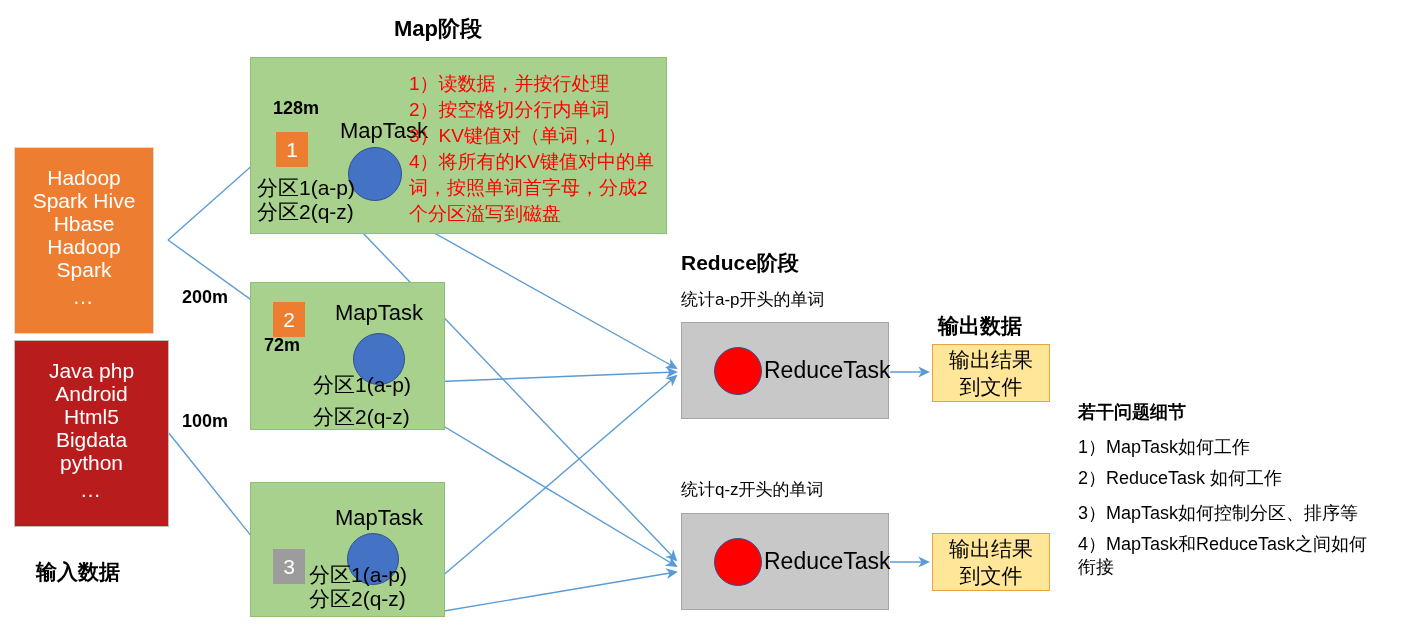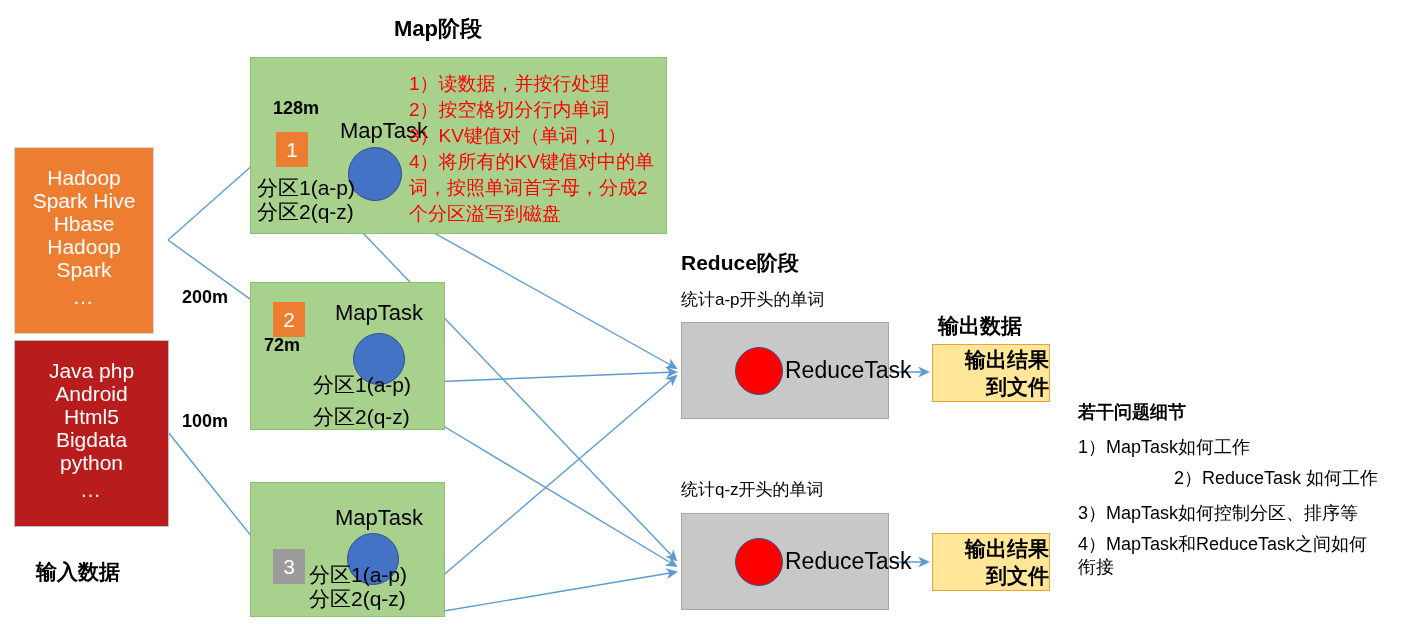--- a/index.html
+++ b/index.html
@@ -98,21 +98,20 @@
   }
   .red-notes .wrapnote { white-space: normal; width: 250px; }
 
   
   .reduce-block {
     box-sizing: border-box;
     background: #C8C8C8;
     border: 1px solid #A6A6A6;
     display: flex;
     align-items: center;
-    padding-left: 21px;
   }
   .red-circle {
     border-radius: 50%;
     background: #FF0000;
     border: 1px solid #2F528F;
     box-sizing: border-box;
     flex: 0 0 auto;
   }
   .reduce-task-label {
     font-size: 23px;
@@ -121,26 +120,25 @@
     margin-left: 2px;
   }
 
   
   .output-box {
     box-sizing: border-box;
     background: #FFE699;
     border: 1px solid #E8A33D;
     display: flex;
     flex-direction: column;
-    align-items: flex-end;
+    align-items: center;
     justify-content: center;
     font-size: 21px;
     line-height: 27px;
     color: #000000;
-    font-weight: bold;
   }
 
   
   .q-title {
     font-weight: bold;
     font-size: 18px;
     color: #000000;
     white-space: nowrap;
   }
   .q-item {
@@ -282,18 +280,18 @@
   </div>
 
   <div class="abs output-box" style="left:932px; top:533px; width:118px; height:58px;">
     <span>输出结果</span>
     <span>到文件</span>
   </div>
 
   <div class="abs" style="left:1078px; top:400px;">
     <div class="q-title">若干问题细节</div>
     <div class="q-item" style="margin-top:12px;">1）MapTask如何工作</div>
-    <div class="q-item" style="margin-top:8px;text-align:right;">2）ReduceTask 如何工作</div>
+    <div class="q-item" style="margin-top:8px;">2）ReduceTask 如何工作</div>
     <div class="q-item" style="margin-top:12px;">3）MapTask如何控制分区、排序等</div>
     <div class="q-item" style="margin-top:8px;">4）MapTask和ReduceTask之间如何衔接</div>
   </div>
 
 </div>
 
 </body></html>

